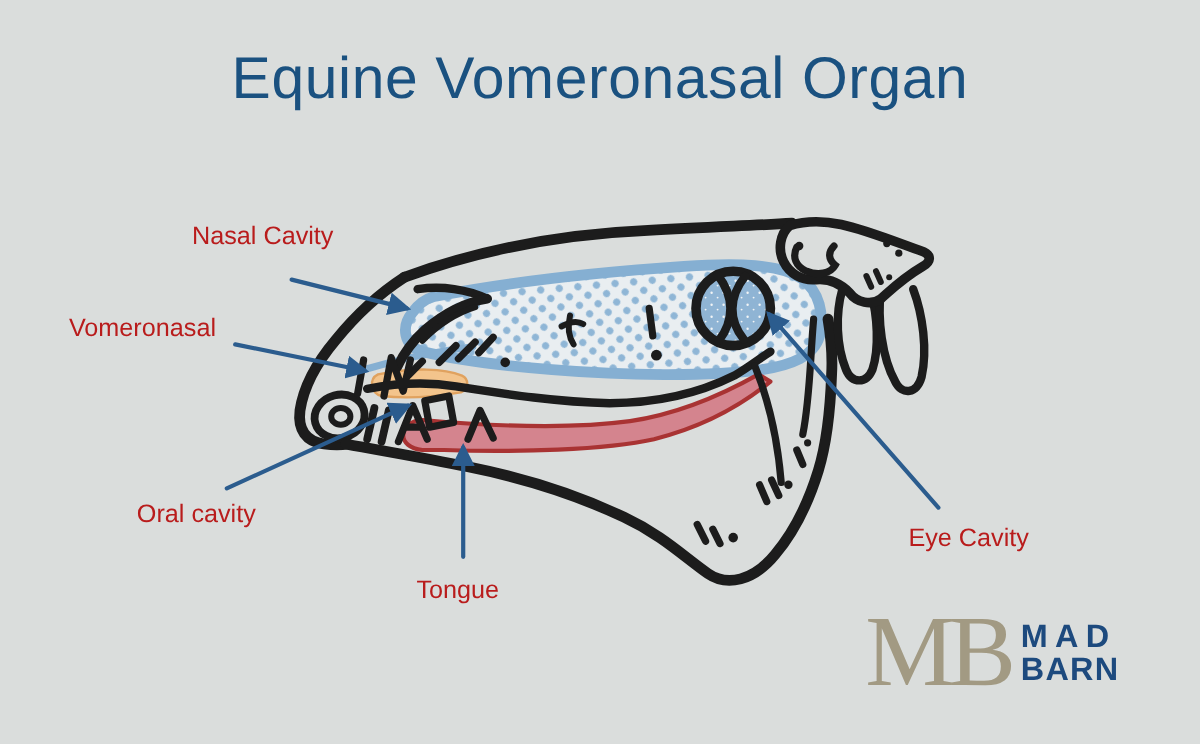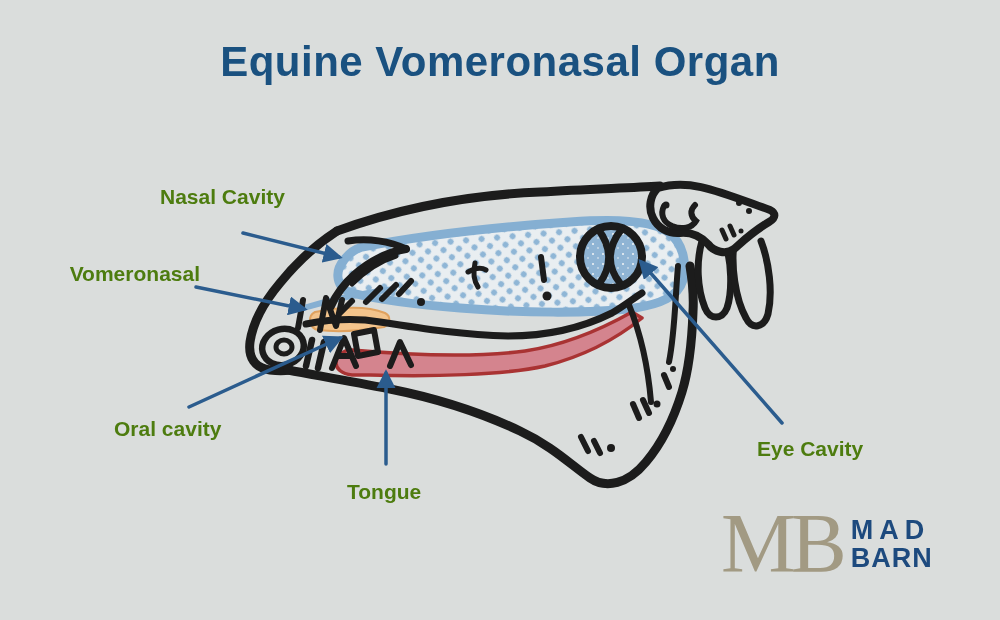--- a/index.html
+++ b/index.html
@@ -6,31 +6,30 @@
   #canvas{
     position:relative;
     width:1000px;height:620px;
     background:#dadddc;
     overflow:hidden;
     font-family:"Liberation Sans", sans-serif;
   }
   #page-title{
     position:absolute;top:38px;left:0;width:1000px;
     text-align:center;
-    font-size:42px;font-weight:bold;
+    font-size:49px;font-weight:normal;
     color:#1a5180;letter-spacing:0.5px;
   }
   .lbl{
     position:absolute;
-    font-size:21px;color:#4d7c0f;
+    font-size:21px;color:#b91c1c;
     white-space:nowrap;
-    font-weight:bold;
   }
   #lbl-nasal{left:160px;top:185px;}
-  #lbl-vno{left:40px;top:257px;width:160px;text-align:right;line-height:33px;}
+  #lbl-vno{left:20px;top:257px;width:160px;text-align:right;line-height:33px;}
   #lbl-oral{left:114px;top:417px;text-align:right;}
   #lbl-tongue{left:347px;top:480px;}
   #lbl-eye{left:757px;top:437px;}
   #skull-svg{position:absolute;left:0;top:0;}
   #logo{
     position:absolute;left:721px;top:508px;
     display:flex;align-items:center;gap:9px;
   }
   .logo-mb{
     font-family:"Liberation Serif", serif;

